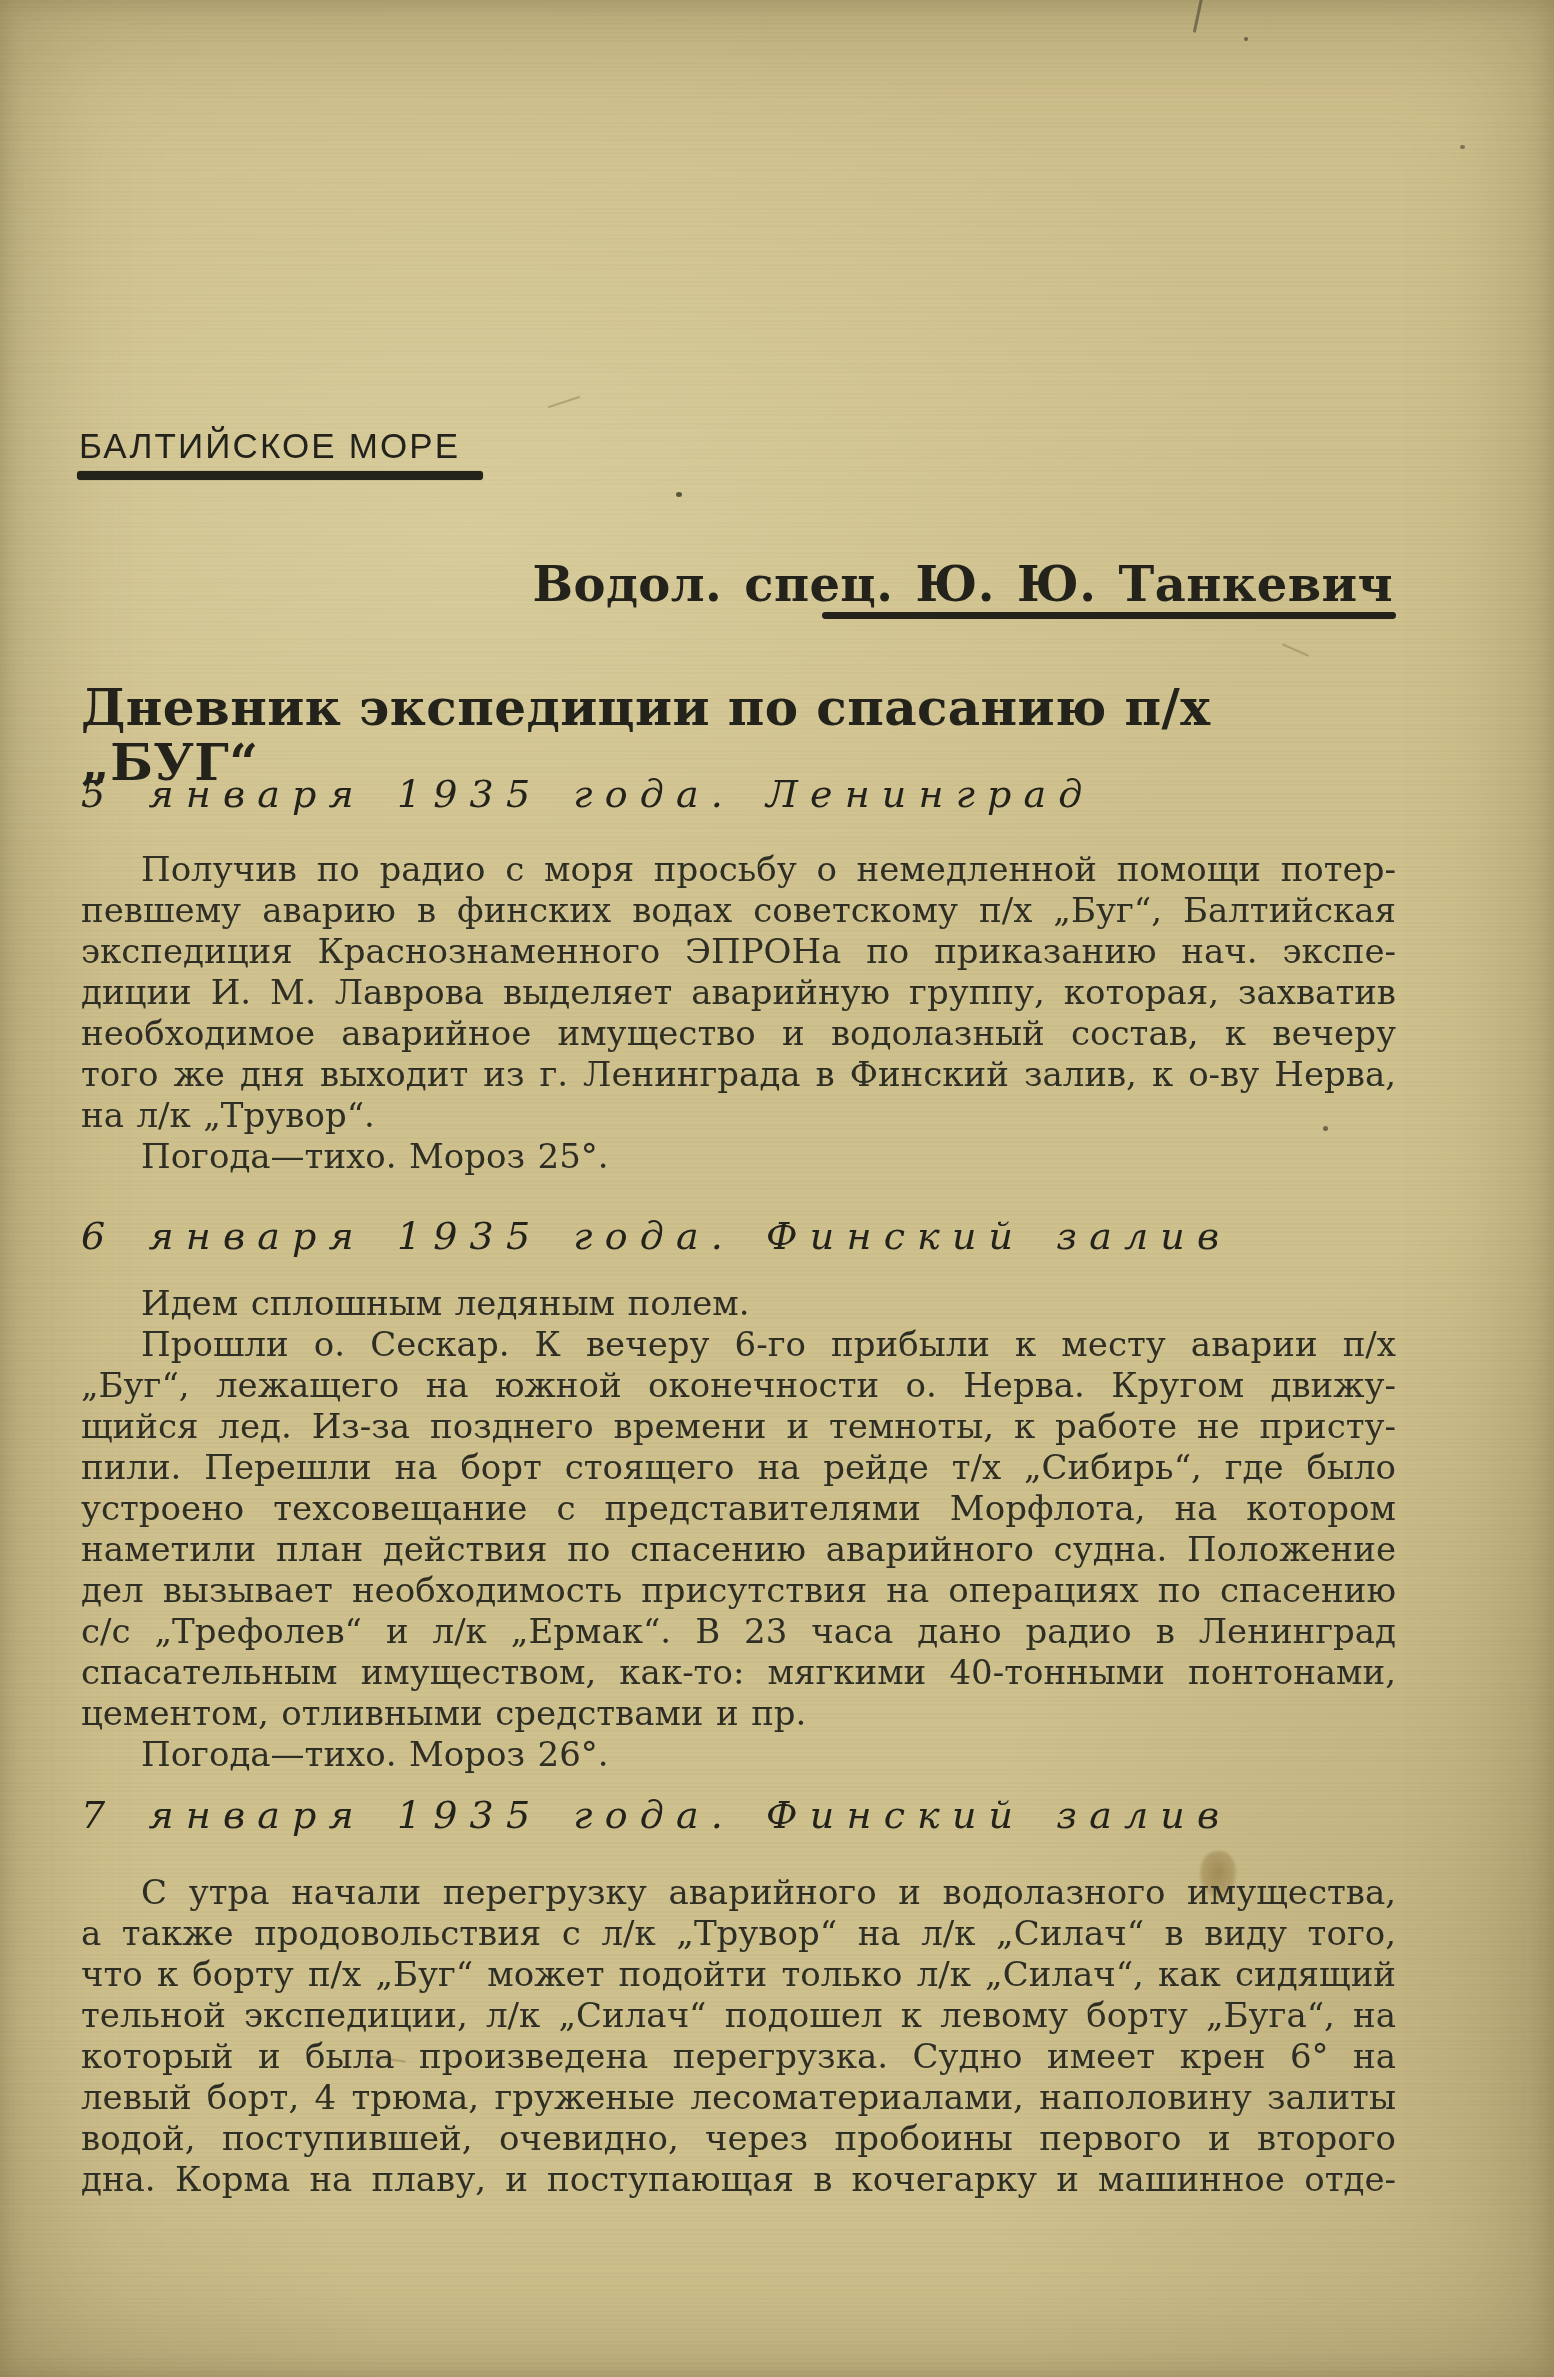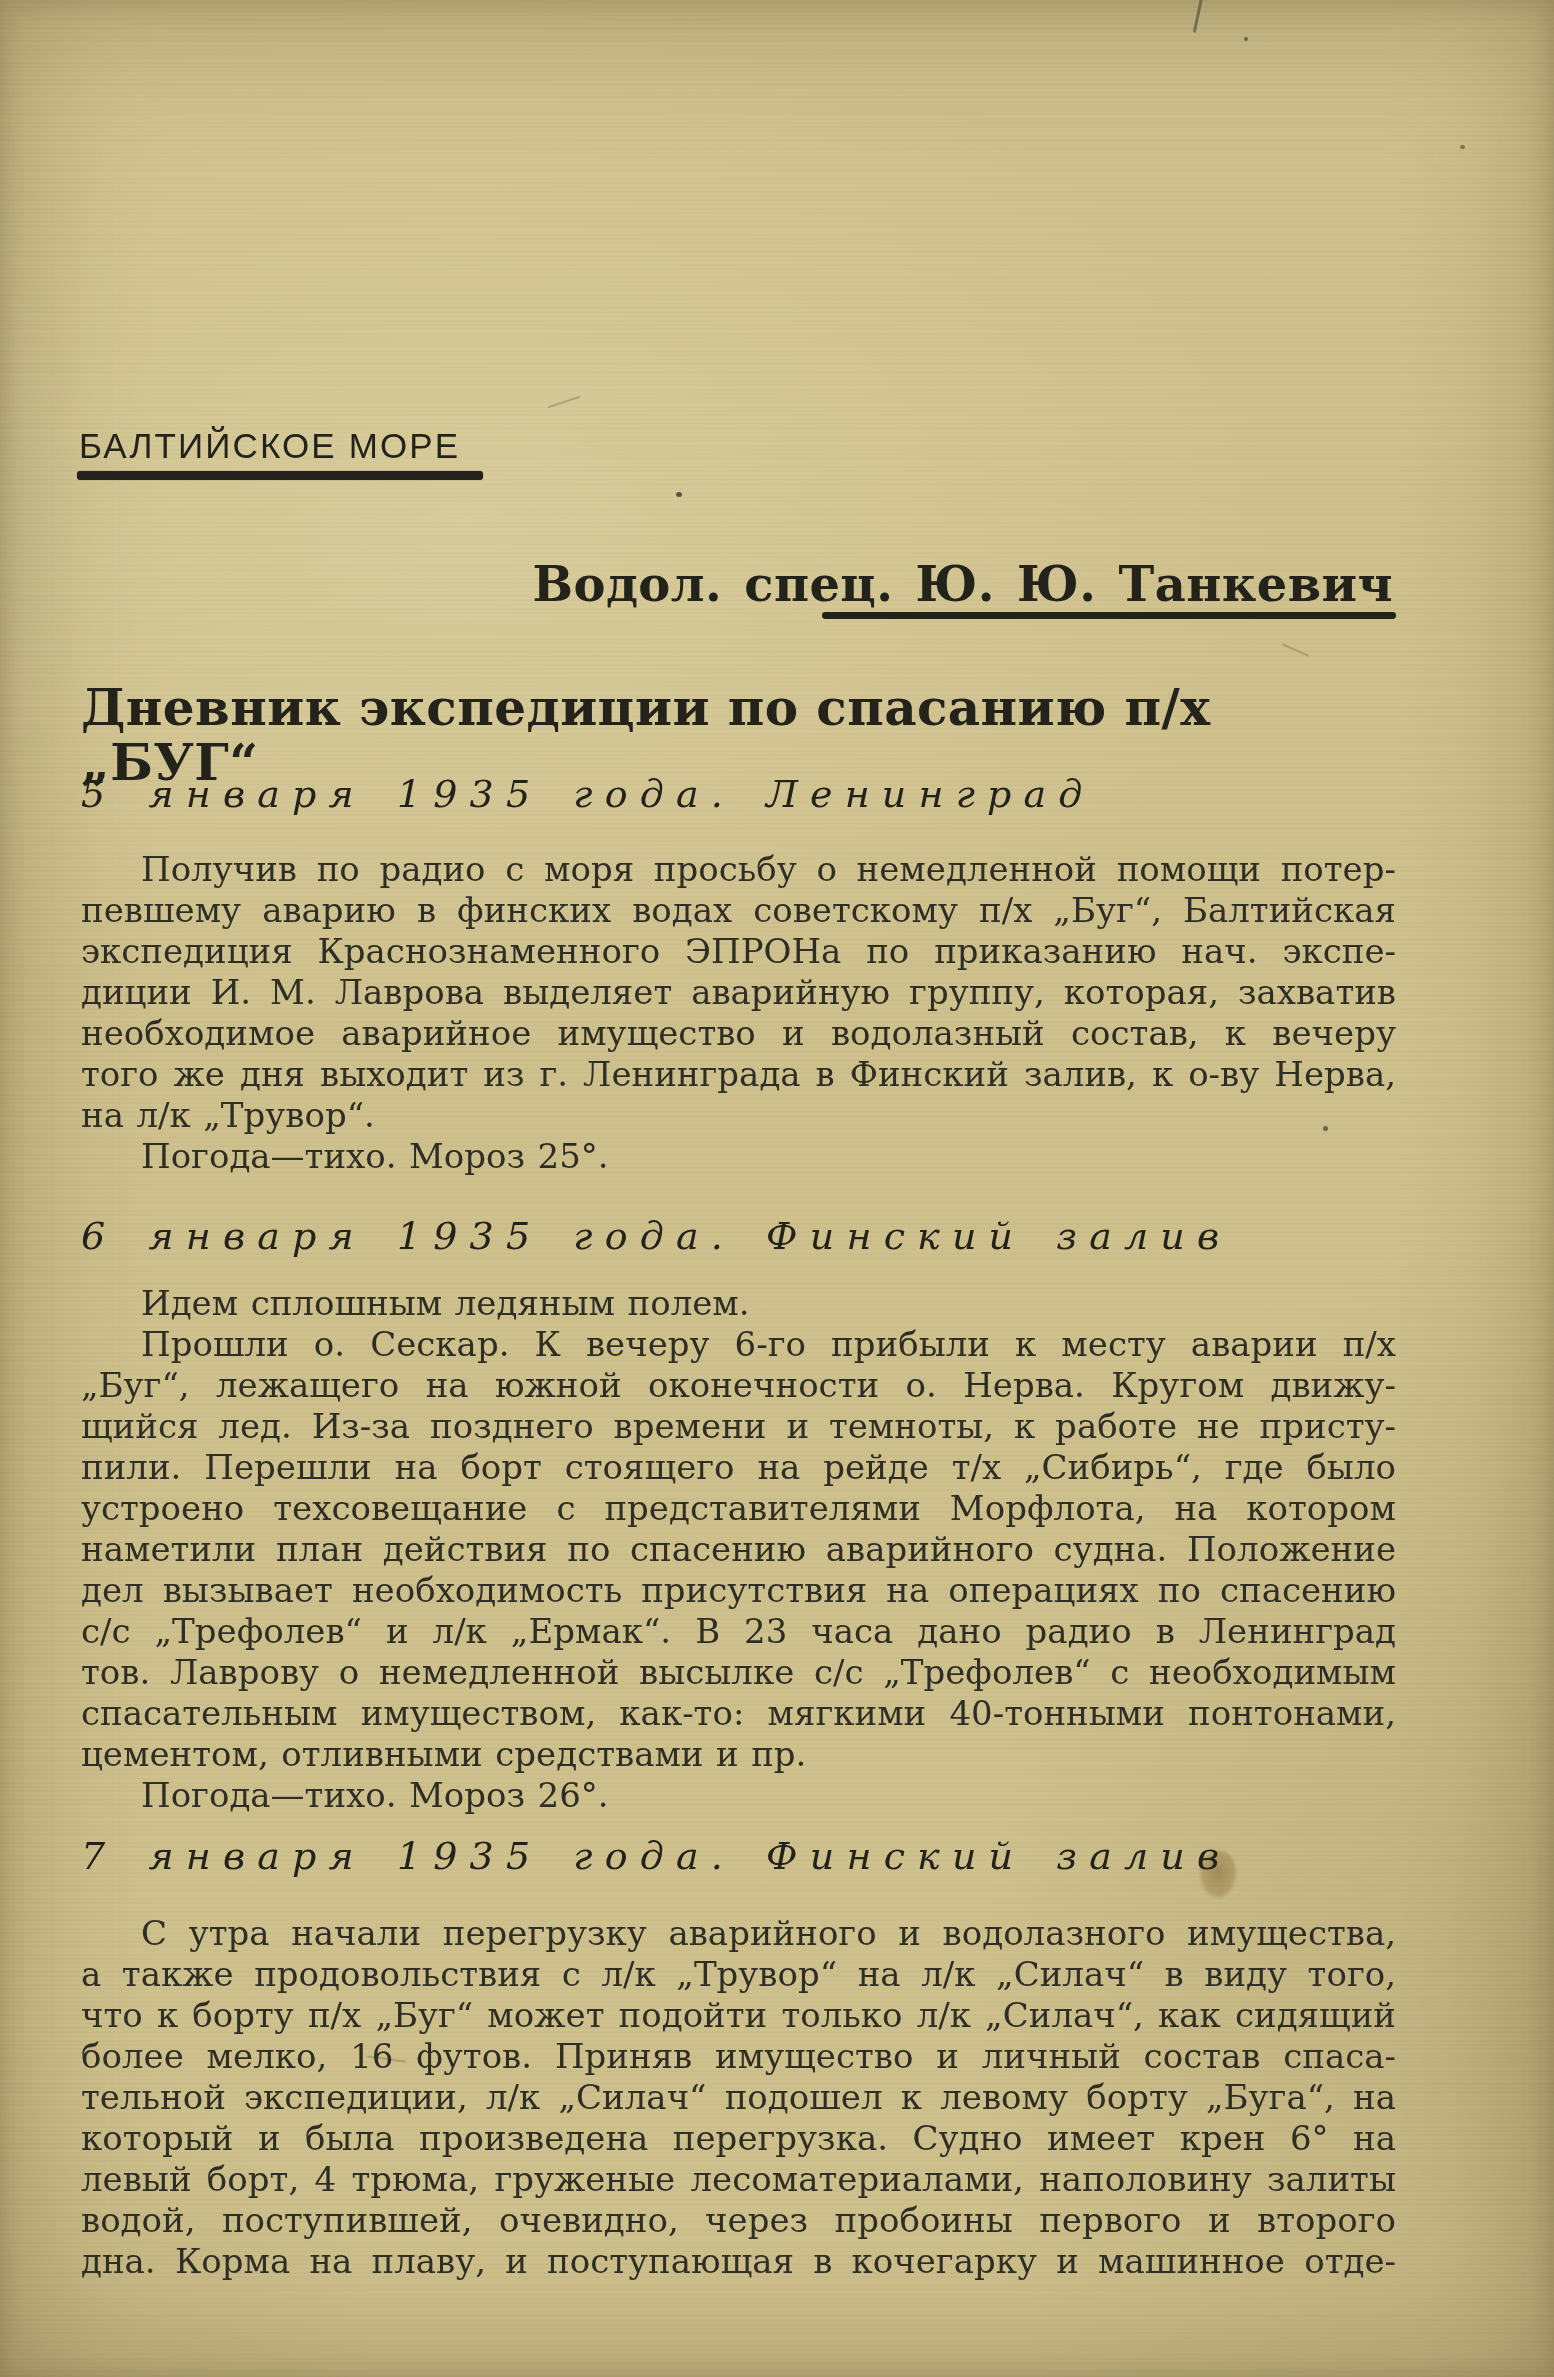--- a/index.html
+++ b/index.html
@@ -141,35 +141,33 @@
     </div>
     <div class="para">
       <span class="line indent">Прошли о. Сескар. К вечеру 6-го прибыли к месту аварии п/х</span>
       <span class="line">„Буг“, лежащего на южной оконечности о. Нерва. Кругом движу-</span>
       <span class="line">щийся лед. Из-за позднего времени и темноты, к работе не присту-</span>
       <span class="line">пили. Перешли на борт стоящего на рейде т/х „Сибирь“, где было</span>
       <span class="line">устроено техсовещание с представителями Морфлота, на котором</span>
       <span class="line">наметили план действия по спасению аварийного судна. Положение</span>
       <span class="line">дел вызывает необходимость присутствия на операциях по спасению</span>
       <span class="line">с/с „Трефолев“ и л/к „Ермак“. В 23 часа дано радио в Ленинград</span>
-      <span class="line">тов. Лаврову о немедленной высылке с/с „Трефолев“ с необходимым</span>
       <span class="line">спасательным имуществом, как-то: мягкими 40-тонными понтонами,</span>
       <span class="line l">цементом, отливными средствами и пр.</span>
     </div>
     <div class="para">
       <span class="line l indent">Погода—тихо. Мороз 26°.</span>
     </div>
 
     <div class="date-h h3">7 января 1935 года. Финский залив</div>
 
     <div class="para">
       <span class="line indent">С утра начали перегрузку аварийного и водолазного имущества,</span>
       <span class="line">а также продовольствия с л/к „Трувор“ на л/к „Силач“ в виду того,</span>
       <span class="line">что к борту п/х „Буг“ может подойти только л/к „Силач“, как сидящий</span>
-      <span class="line">более мелко, 16 футов. Приняв имущество и личный состав спаса-</span>
       <span class="line">тельной экспедиции, л/к „Силач“ подошел к левому борту „Буга“, на</span>
       <span class="line">который и была произведена перегрузка. Судно имеет крен 6° на</span>
       <span class="line">левый борт, 4 трюма, груженые лесоматериалами, наполовину залиты</span>
       <span class="line">водой, поступившей, очевидно, через пробоины первого и второго</span>
       <span class="line">дна. Корма на плаву, и поступающая в кочегарку и машинное отде-</span>
     </div>
 
   </div>
 </div>
 

